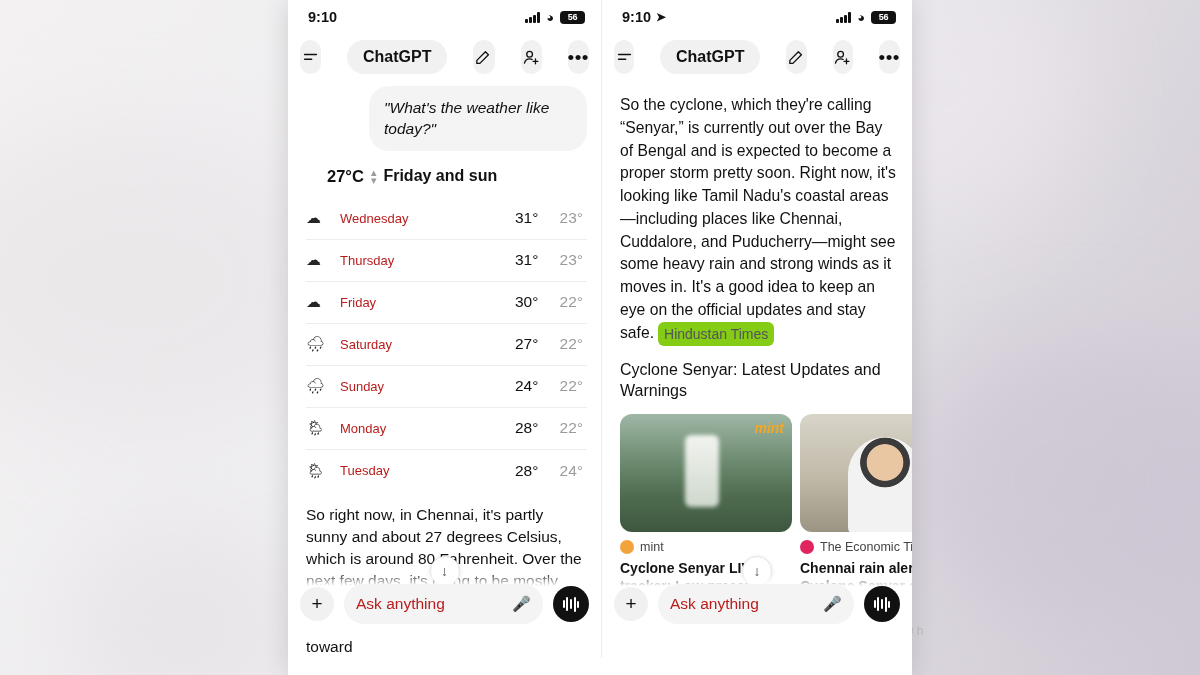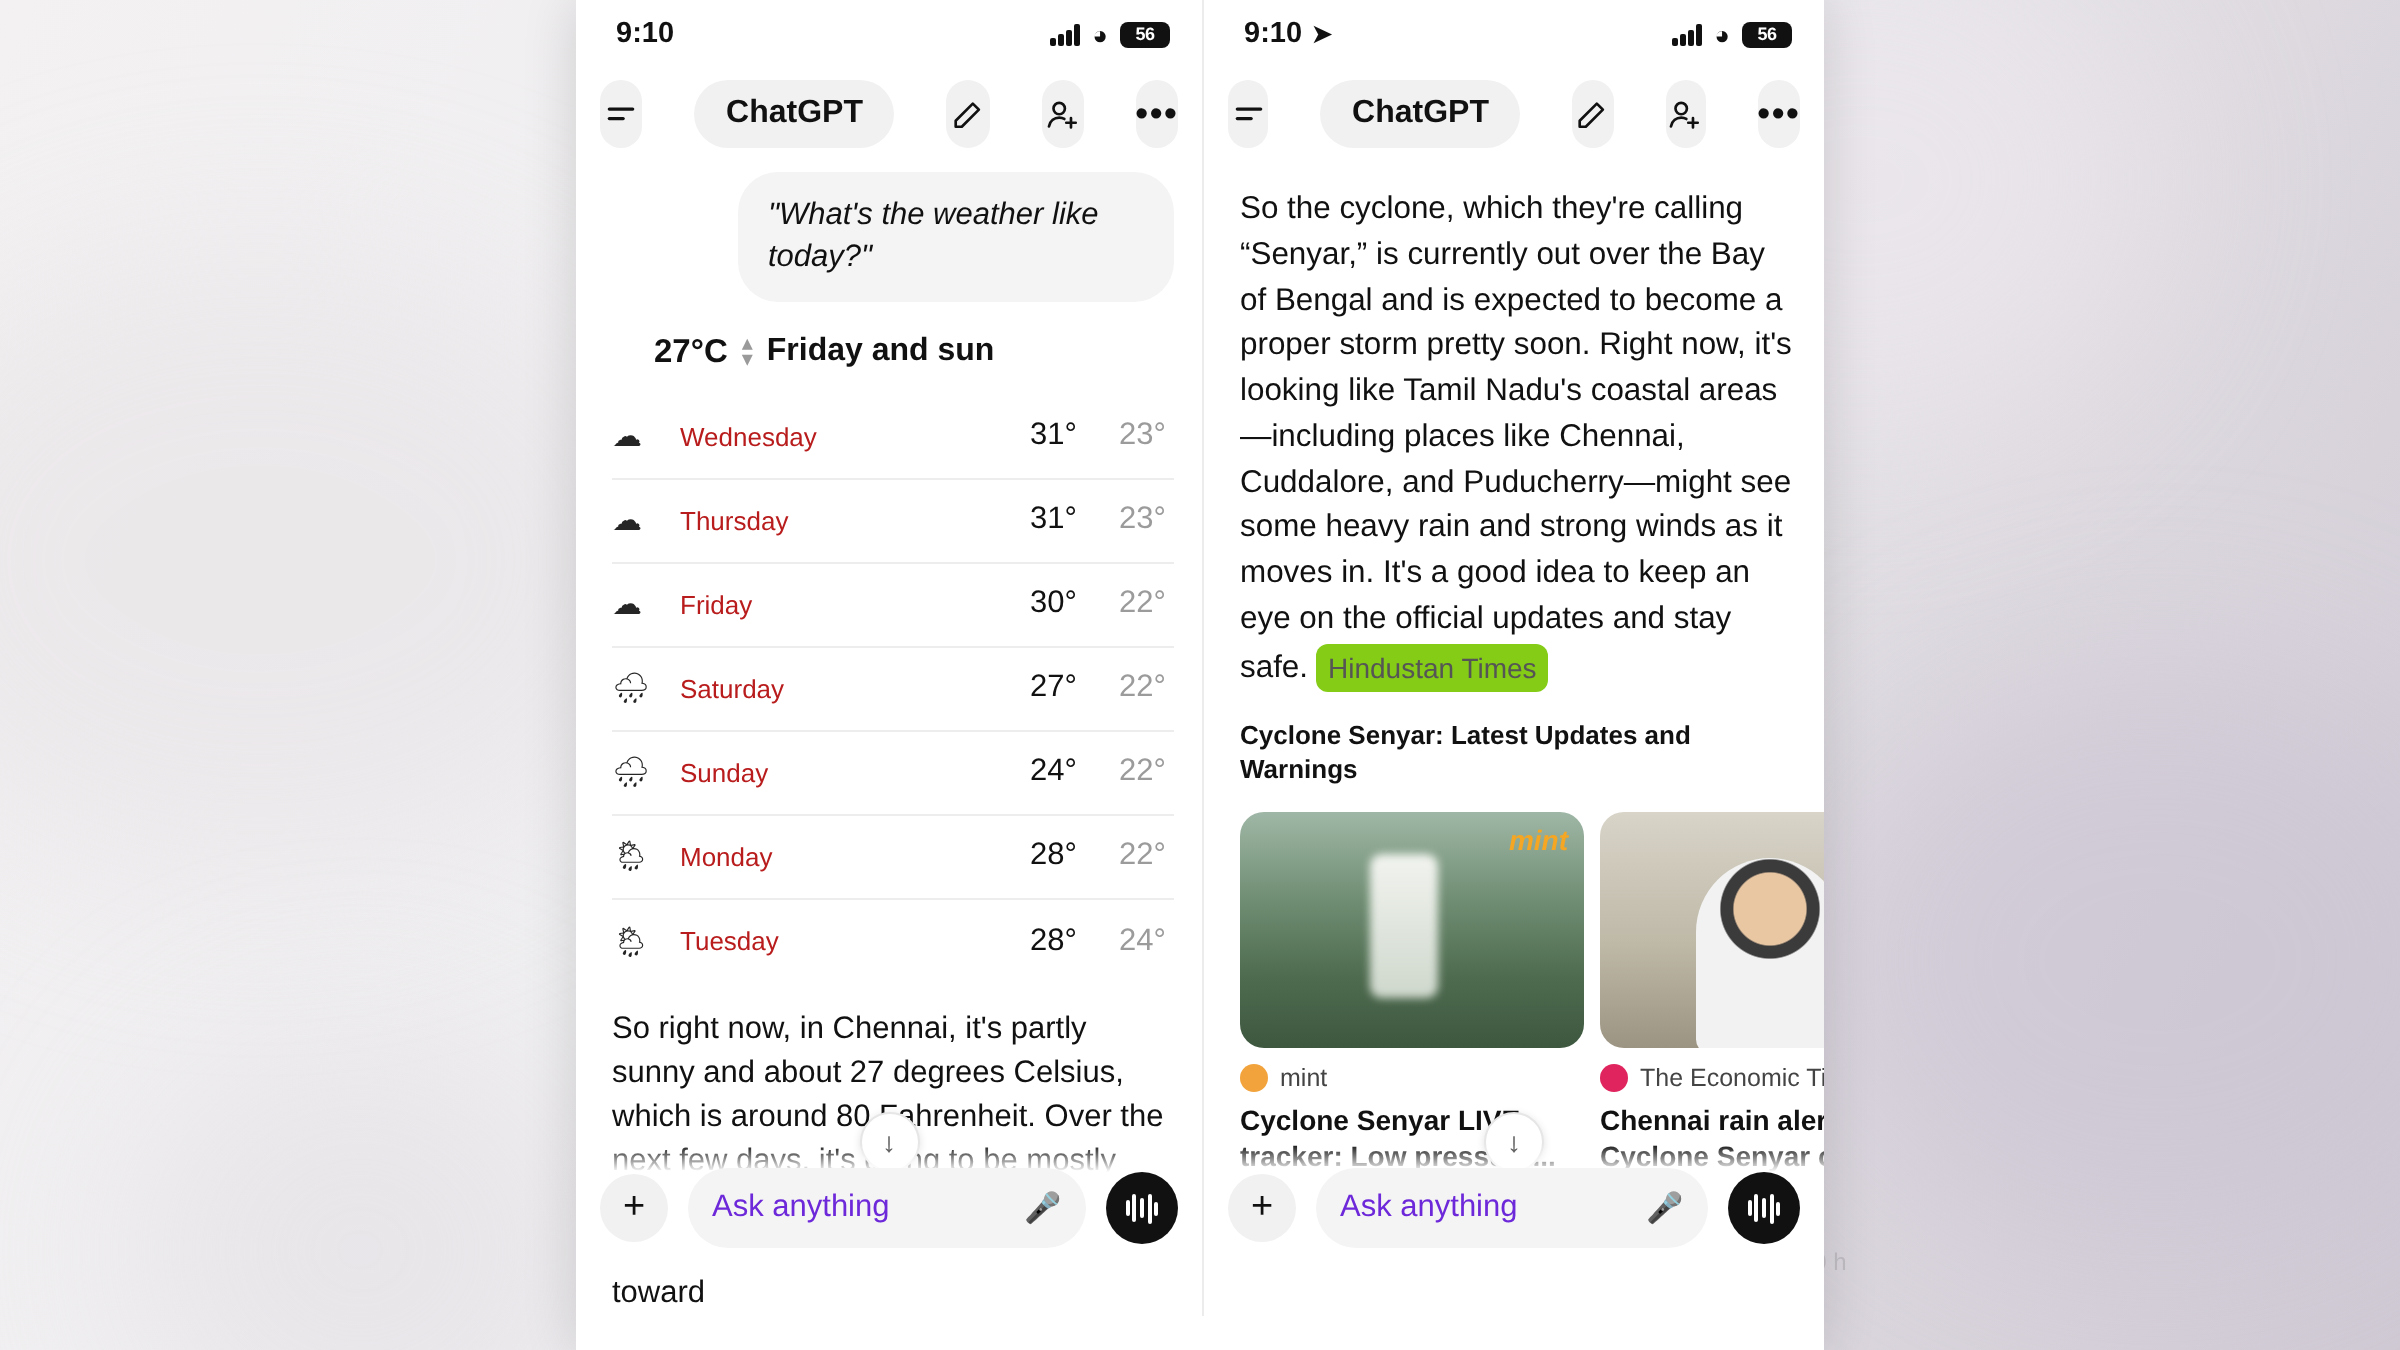--- a/index.html
+++ b/index.html
@@ -58,20 +58,21 @@
   .batt {
     width: 25px; height: 13px; border-radius: 4px; background: #111; color: #fff;
     font-size: 9px; font-weight: 700; display: flex; align-items: center; justify-content: center;
     letter-spacing: -.2px;
   }
 
   
   .topnav {
     height: 46px; display: flex; align-items: center; gap: 26px;
     padding: 0 12px;
+    justify-content: flex-end;
   }
   .pill {
     background: #f1f1f1; border-radius: 999px; display: flex; align-items: center;
     justify-content: center;
   }
   .nav-menu { width: 36px; height: 34px; }
   .nav-title {
     height: 34px; padding: 0 16px; font-size: 16px; font-weight: 600; color: #111;
   }
   .nav-ico { width: 36px; height: 34px; margin-left: auto; }
@@ -110,21 +111,21 @@
 
   
   .answer {
     padding: 14px 16px 0 18px; font-size: 15.7px; line-height: 1.45; color: #111;
   }
   .src-chip {
     display: inline-block; background: #84cc16; color: #555; border-radius: 6px;
     font-size: 14px; padding: 2px 6px; vertical-align: middle; margin-left: 4px;
   }
   .ans-title {
-    padding: 14px 16px 0 18px; font-size: 13px; font-weight: 700; color: #111; line-height: 1.3;
+    padding: 14px 16px 0 18px; font-size: 16px; font-weight: 400; color: #111; line-height: 1.3;
   }
 
   
   .cards { display: flex; gap: 8px; padding: 12px 0 0 18px; }
   .card { width: 172px; flex: 0 0 auto; }
   .card-img {
     height: 118px; border-radius: 12px; position: relative; overflow: hidden;
   }
   .card-img.falls { background: linear-gradient(180deg,#9fb7a6 0%,#6f8d72 38%,#4e6b4f 70%,#3d573f 100%); }
   .card-img.falls::after {
@@ -159,21 +160,21 @@
     height: 64px;
   }
   .plus-btn {
     width: 34px; height: 34px; border-radius: 50%; background: #f1f1f1;
     display: flex; align-items: center; justify-content: center; font-size: 19px; color: #111;
   }
   .input-wrap {
     flex: 1; height: 40px; background: #f4f4f4; border-radius: 999px;
     display: flex; align-items: center; padding: 0 12px; gap: 8px;
   }
-  .input-ph { flex: 1; font-size: 15.5px; color: #6d28d9; }
+  .input-ph { flex: 1; font-size: 15.5px; color: #b91c1c; }
   .mic { font-size: 15px; color: #444; }
   .voice-btn {
     width: 36px; height: 36px; border-radius: 50%; background: #111;
     display: flex; align-items: center; justify-content: center; gap: 1.5px;
   }
   .voice-btn i { display: block; width: 2.2px; background: #fff; border-radius: 2px; }
   .voice-btn i:nth-child(1){ height: 8px; }
   .voice-btn i:nth-child(2){ height: 14px; }
   .voice-btn i:nth-child(3){ height: 10px; }
   .voice-btn i:nth-child(4){ height: 15px; }

